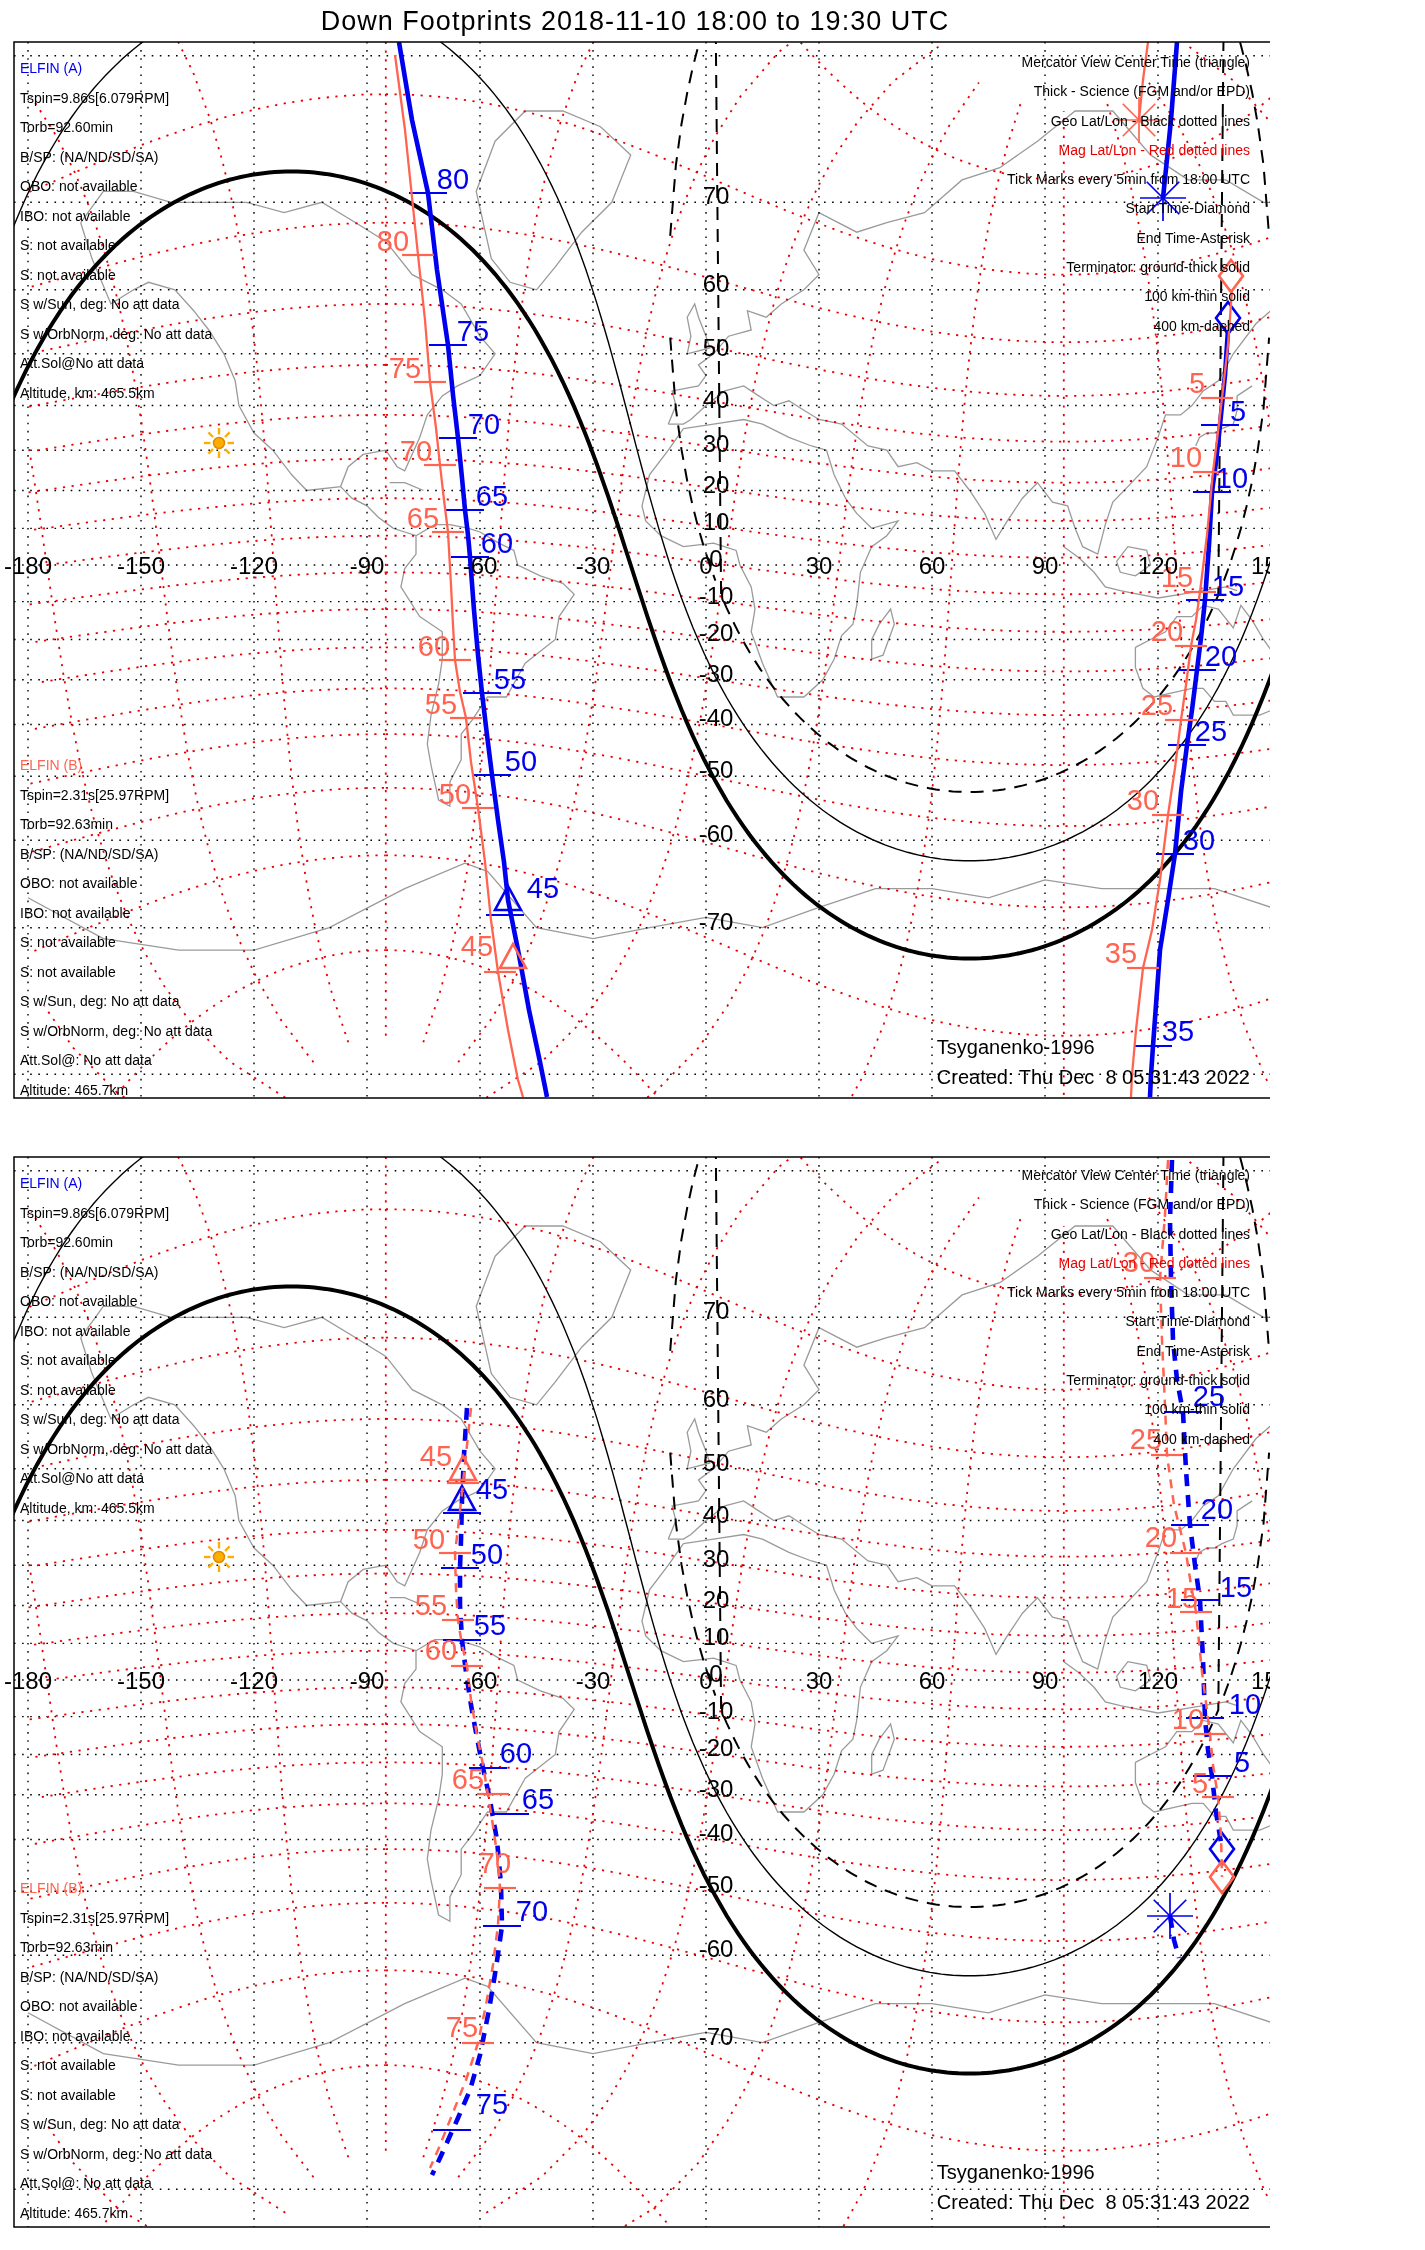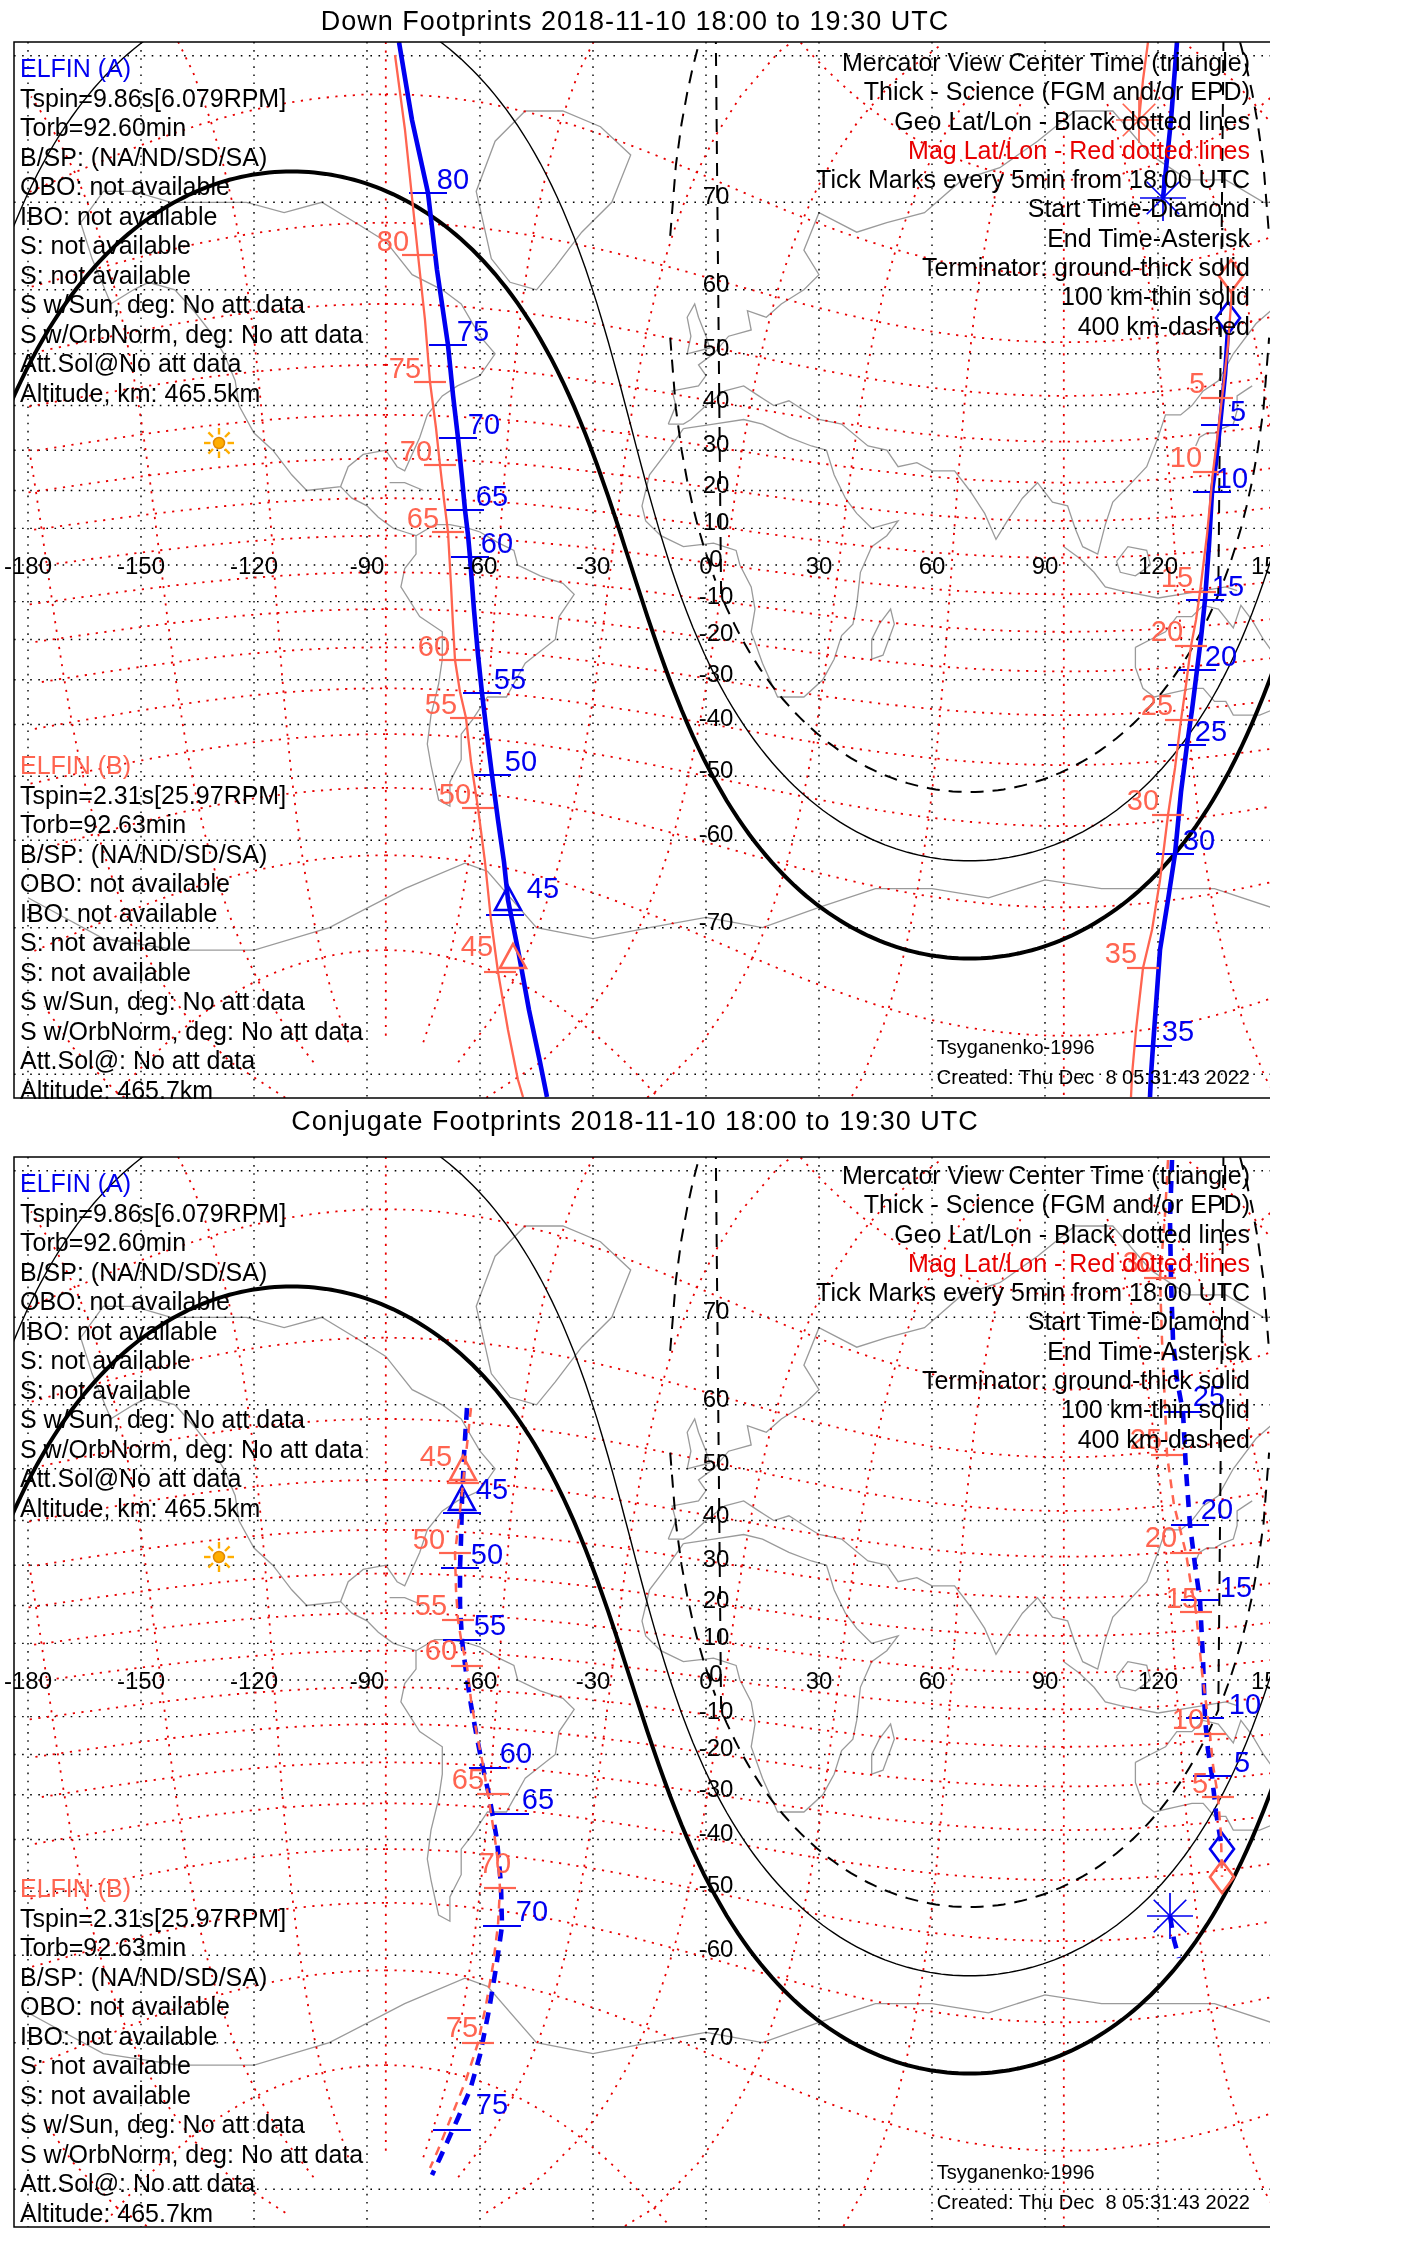--- a/index.html
+++ b/index.html
@@ -4,21 +4,21 @@
 <style>
   html,body{margin:0;padding:0;background:#ffffff;}
   #page{position:relative;width:1270px;height:2250px;background:#ffffff;
         font-family:"Liberation Sans",sans-serif;color:#000;overflow:hidden;}
   #plot{position:absolute;left:0;top:0;}
   .ptitle{position:absolute;left:0;width:100%;text-align:center;font-size:27px;
           letter-spacing:1px;color:#000;white-space:nowrap;}
   .lbl{position:absolute;transform:translate(-50%,-50%);white-space:nowrap;}
   .axis{font-size:24px;color:#000;}
   .tickl{font-size:29px;}
-  .blk{position:absolute;font-size:25px;line-height:29.55px;white-space:pre;}
+  .blk{position:absolute;font-size:14px;line-height:29.55px;white-space:pre;}
   .blk.right{text-align:right;}
   .credit{position:absolute;font-size:20px;line-height:30px;text-align:left;white-space:pre;}
 </style>
 </head>
 <body>
 
 <div id="page">
   <svg id="plot" width="1425" height="2250">
       <defs>
         <clipPath id="cp0">
@@ -367,21 +367,20 @@
           <line x1="212.98959235991435" y1="1563.0104076400858" x2="208.3933982822018" y2="1567.6066017177982" stroke="#FFAE00" stroke-width="2.4"></line>
           <line x1="210.5" y1="1557" x2="204" y2="1557" stroke="#FFAE00" stroke-width="2.4"></line>
           <line x1="212.98959235991435" y1="1550.9895923599142" x2="208.3933982822018" y2="1546.3933982822018" stroke="#FFAE00" stroke-width="2.4"></line>
           <line x1="219" y1="1548.5" x2="219" y2="1542" stroke="#FFAE00" stroke-width="2.4"></line>
           <line x1="225.01040764008565" y1="1550.9895923599142" x2="229.6066017177982" y2="1546.3933982822018" stroke="#FFAE00" stroke-width="2.4"></line>
         </g>
       </g>
       <rect x="14" y="1157" width="1397" height="1070" fill="none" stroke="#000" stroke-width="1.5"></rect>
     </svg>
   <div class="ptitle" style="top:6px">Down Footprints 2018-11-10 18:00 to 19:30 UTC</div>
-  <div class="ptitle" style="top:1106px">Conjugate Footprints 2018-11-10 18:00 to 19:30 UTC</div>
   <div id="labels">
       <div class="lbl tickl" style="left: 453px; top: 179px; color: rgb(0, 0, 240);">80</div>
       <div class="lbl tickl" style="left: 473px; top: 331px; color: rgb(0, 0, 240);">75</div>
       <div class="lbl tickl" style="left: 484px; top: 424px; color: rgb(0, 0, 240);">70</div>
       <div class="lbl tickl" style="left: 492px; top: 496px; color: rgb(0, 0, 240);">65</div>
       <div class="lbl tickl" style="left: 497px; top: 543px; color: rgb(0, 0, 240);">60</div>
       <div class="lbl tickl" style="left: 510px; top: 679px; color: rgb(0, 0, 240);">55</div>
       <div class="lbl tickl" style="left: 521px; top: 761px; color: rgb(0, 0, 240);">50</div>
       <div class="lbl tickl" style="left: 543px; top: 888px; color: rgb(0, 0, 240);">45</div>
       <div class="lbl tickl" style="left: 1238px; top: 411px; color: rgb(0, 0, 240);">5</div>

